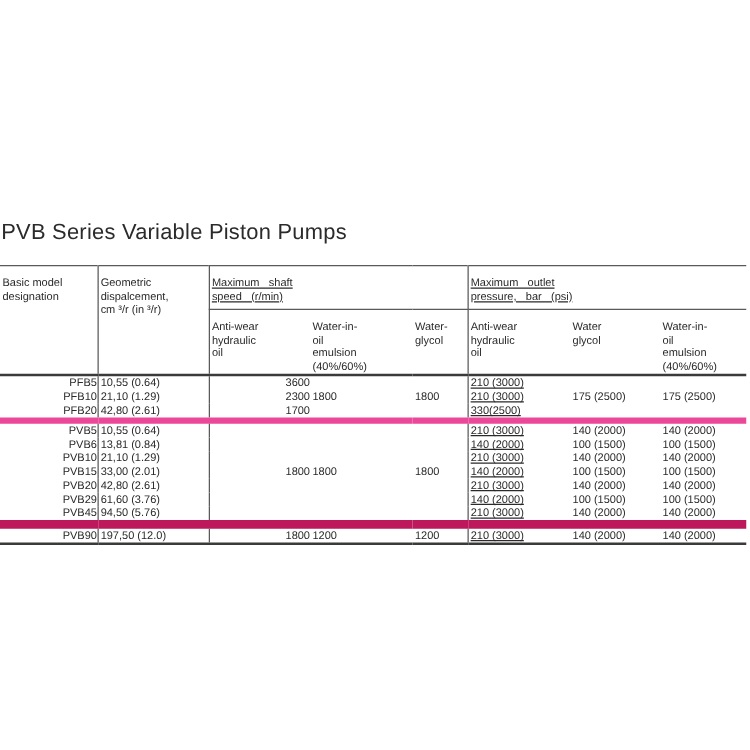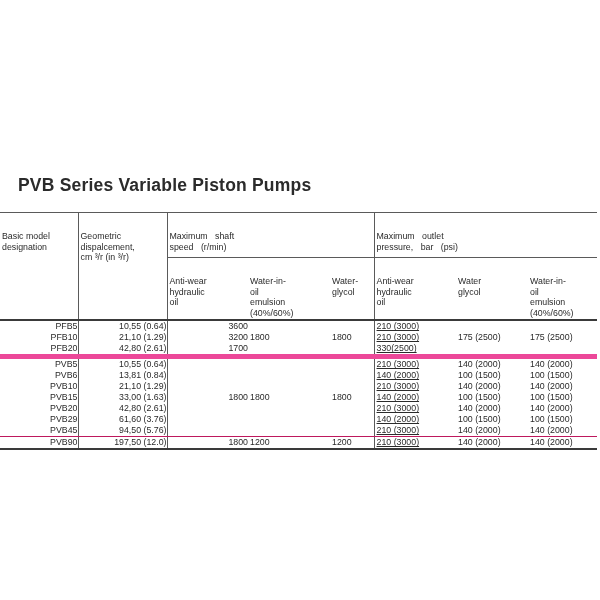--- a/index.html
+++ b/index.html
@@ -1,39 +1,39 @@
 <!DOCTYPE html>
 <html><head>
 <meta charset="utf-8">
 <style>
   html,body{margin:0;padding:0;background:#ffffff;}
   body{width:600px;height:600px;font-family:"Liberation Sans","DejaVu Sans",sans-serif;color:#2a2a2a;}
   .page{position:relative;width:600px;height:600px;overflow:hidden;background:#fff;}
-  .title{position:absolute;left:18px;top:175px;margin:0;font-size:17.5px;font-weight:bold;
+  .title{position:absolute;left:1px;top:175px;margin:0;font-size:17.5px;font-weight:normal;
          color:#2b2b2b;letter-spacing:0.2px;white-space:nowrap;}
   table.spec{position:absolute;left:0;top:212px;width:597px;border-collapse:collapse;
              table-layout:fixed;font-size:8.8px;color:#2a2a2a;border-top:1px solid #5a5a5a;}
   table.spec th{font-weight:normal;text-align:left;vertical-align:top;white-space:pre-line;
-                line-height:10.6px;padding:18px 1px 1px 2px;}
+                line-height:10.6px;padding:8px 1px 1px 2px;}
   table.spec td{white-space:nowrap;overflow:visible;height:11px;line-height:11px;padding:0 0 0 2px;}
   
   .bR{border-right:1px solid #5a5a5a;}
   
   th.grp{text-align:center;border-bottom:1px solid #5a5a5a;word-spacing:5px;
-         padding-top:3px;height:25px;vertical-align:top;}
+         padding-top:3px;height:25px;vertical-align:top;text-decoration:underline;}
   
   tr.subhead th{height:41px;}
   
   .headEnd{border-bottom:2px solid #3a3a3a;}
   
   tr.sep2 td{border-bottom:5px solid #ec4899;}
-  tr.sep1 td{border-bottom:1px solid #be185d;}
+  tr.sep1 td{border-bottom:7px solid #be185d;}
   tr.sepEnd td{border-bottom:2.5px solid #3a3a3a;}
   
-  td.c1{padding-left:4px;text-align:right;} td.c2{padding-left:15px;text-align:right;} td.c3{padding-left:16px;text-align:right;}
+  td.c1{padding-left:4px;text-align:right;} td.c2{padding-left:15px;} td.c3{padding-left:16px;text-align:right;}
   td.c4{padding-left:18px;} td.c5{padding-left:7px;}  td.c6{padding-left:9px;text-decoration:underline;}
   td.c7{padding-left:6px;}  td.c8{padding-left:8px;}
   
   th.h1{padding-left:4px;}  th.h2{padding-left:18px;} th.h3{padding-left:9px;}
   th.h4{padding-left:4px;}  th.h5{padding-left:7px;}  th.h6{padding-left:16px;}
   th.h7{padding-left:6px;}  th.h8{padding-left:4px;}
 </style>
 </head>
 <body>
 
@@ -92,21 +92,21 @@
       <td class="c3">3600</td>
       <td class="c4"></td>
       <td class="c5 bR"></td>
       <td class="c6">210 (3000)</td>
       <td class="c7"></td>
       <td class="c8"></td>
     </tr>
         <tr>
       <td class="c1 bR">PFB10</td>
       <td class="c2 bR">21,10 (1.29)</td>
-      <td class="c3">3200</td>
+      <td class="c3">2300</td>
       <td class="c4">1800</td>
       <td class="c5 bR">1800</td>
       <td class="c6">210 (3000)</td>
       <td class="c7">175 (2500)</td>
       <td class="c8">175 (2500)</td>
     </tr>
         <tr class="sep2">
       <td class="c1 bR">PFB20</td>
       <td class="c2 bR">42,80 (2.61)</td>
       <td class="c3">1700</td>
@@ -141,21 +141,21 @@
       <td class="c2 bR">21,10 (1.29)</td>
       <td class="c3"></td>
       <td class="c4"></td>
       <td class="c5 bR"></td>
       <td class="c6">210 (3000)</td>
       <td class="c7">140 (2000)</td>
       <td class="c8">140 (2000)</td>
     </tr>
         <tr>
       <td class="c1 bR">PVB15</td>
-      <td class="c2 bR">33,00 (1.63)</td>
+      <td class="c2 bR">33,00 (2.01)</td>
       <td class="c3">1800</td>
       <td class="c4">1800</td>
       <td class="c5 bR">1800</td>
       <td class="c6">140 (2000)</td>
       <td class="c7">100 (1500)</td>
       <td class="c8">100 (1500)</td>
     </tr>
         <tr>
       <td class="c1 bR">PVB20</td>
       <td class="c2 bR">42,80 (2.61)</td>

